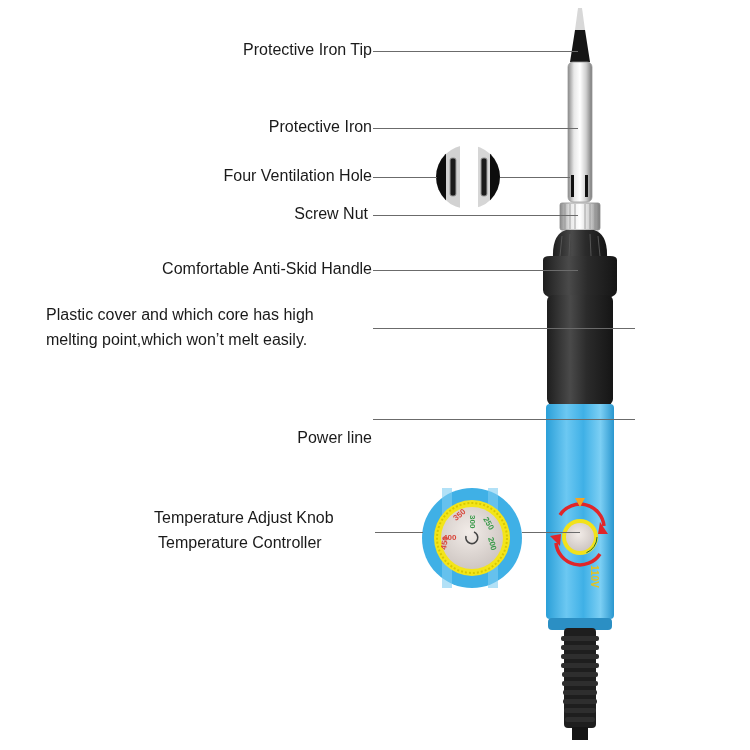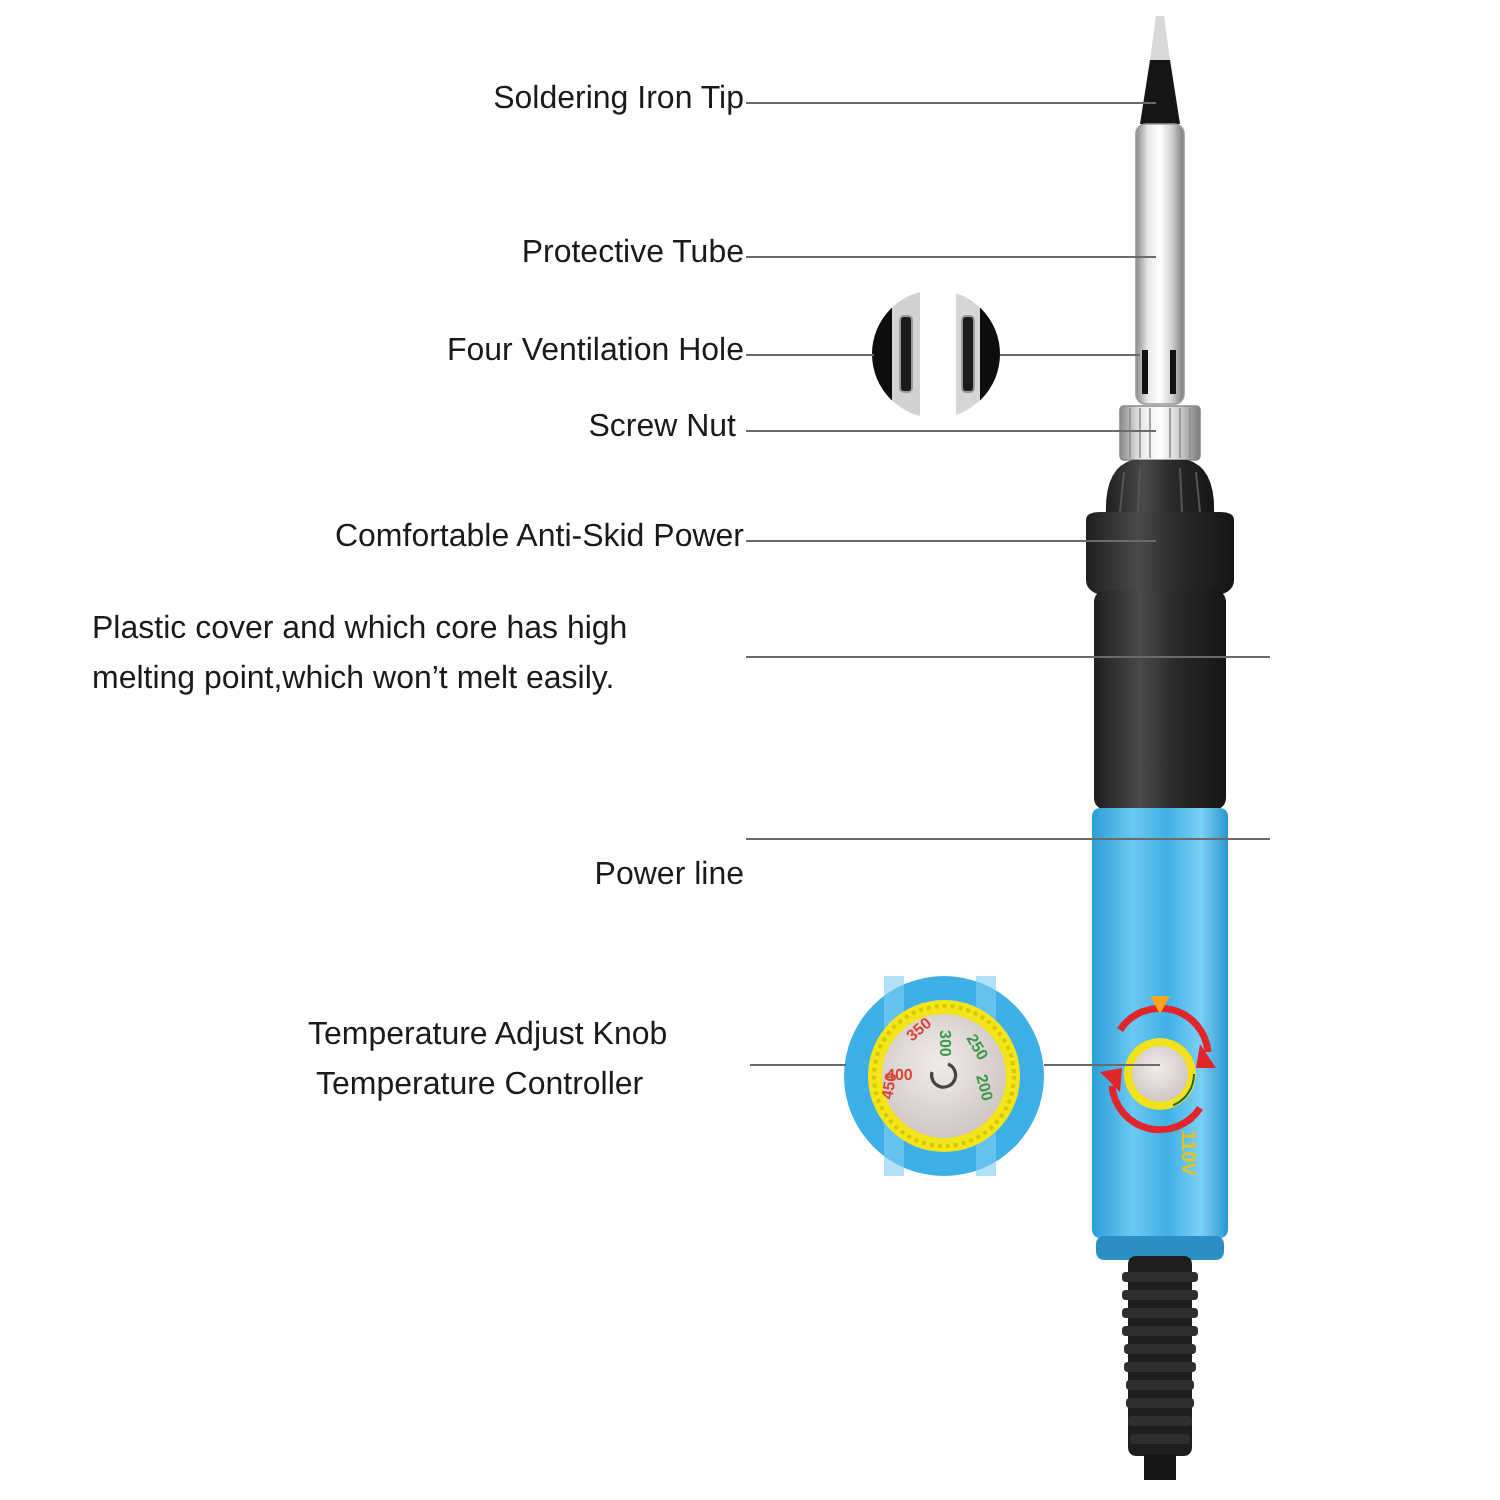--- a/index.html
+++ b/index.html
@@ -131,34 +131,34 @@
       <text x="446" y="550" fill="#d9453a" transform="rotate(-80 446 550)">450</text>
       <text x="443" y="540" fill="#d9453a">400</text>
       <text x="456" y="521" fill="#d9453a" transform="rotate(-40 456 521)">350</text>
       <text x="470" y="515" fill="#3a9a4a" transform="rotate(90 470 515)">300</text>
       <text x="483" y="519" fill="#3a9a4a" transform="rotate(60 483 519)">250</text>
       <text x="488" y="538" fill="#3a9a4a" transform="rotate(75 488 538)">200</text>
     </g>
   </g>
 </svg>
 
-<span class="label right" style="right:378px; top:40px;">Soldering Iron Tip</span>
+<span class="label right" style="right:378px; top:40px;">Protective Iron Tip</span>
 <div class="leader" style="left:373px; top:51px; width:205px;"></div>
 
-<span class="label right" style="right:378px; top:117px;">Protective Tube</span>
+<span class="label right" style="right:378px; top:117px;">Protective Iron</span>
 <div class="leader" style="left:373px; top:128px; width:205px;"></div>
 
 <span class="label right" style="right:378px; top:166px;">Four Ventilation Hole</span>
 <div class="leader" style="left:373px; top:177px; width:64px;"></div>
 <div class="leader" style="left:500px; top:177px; width:70px;"></div>
 
 <span class="label right" style="right:382px; top:204px;">Screw Nut</span>
 <div class="leader" style="left:373px; top:215px; width:205px;"></div>
 
-<span class="label right" style="right:378px; top:259px;">Comfortable Anti-Skid Power</span>
+<span class="label right" style="right:378px; top:259px;">Comfortable Anti-Skid Handle</span>
 <div class="leader" style="left:373px; top:270px; width:205px;"></div>
 
 <span class="label" style="left:46px; top:305px;">Plastic cover and which core has high</span>
 <span class="label" style="left:46px; top:330px;">melting point,which won’t melt easily.</span>
 <div class="leader" style="left:373px; top:328px; width:262px;"></div>
 
 <span class="label right" style="right:378px; top:428px;">Power line</span>
 <div class="leader" style="left:373px; top:419px; width:262px;"></div>
 
 <span class="label" style="left:154px; top:508px;">Temperature Adjust Knob</span>

